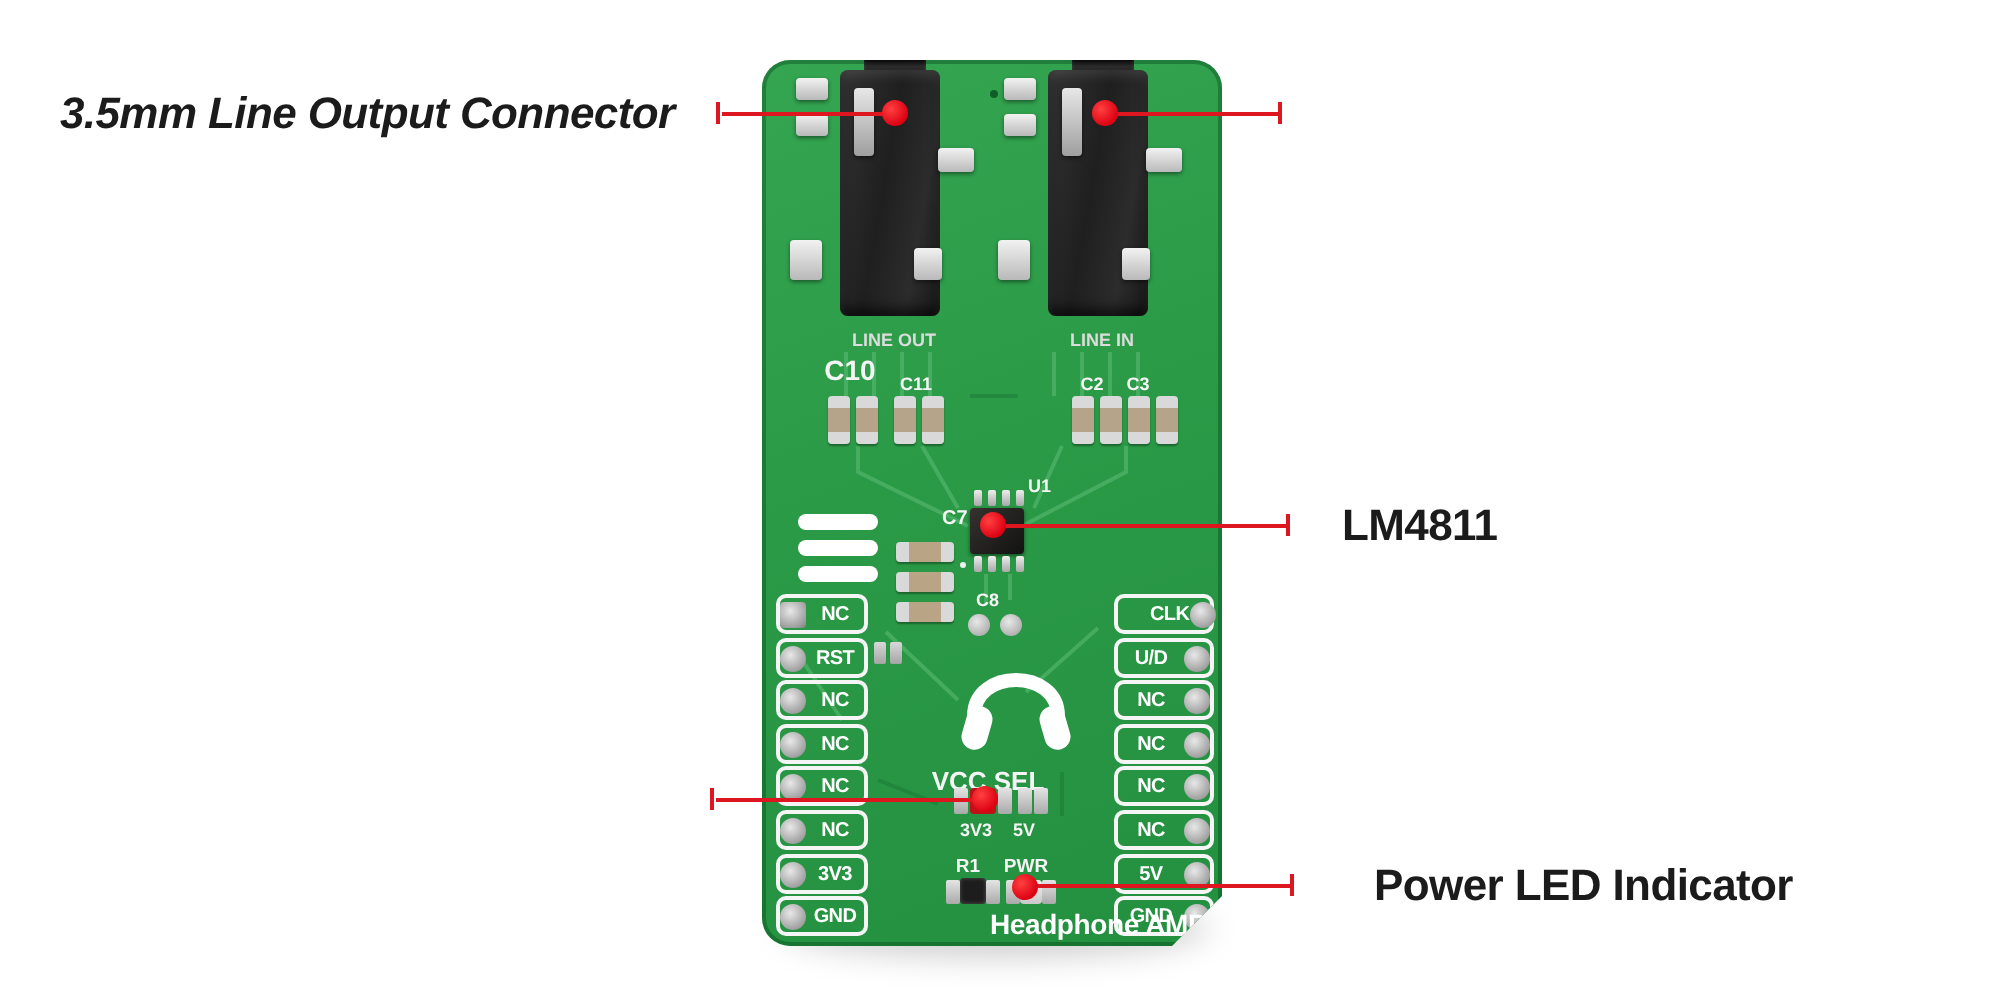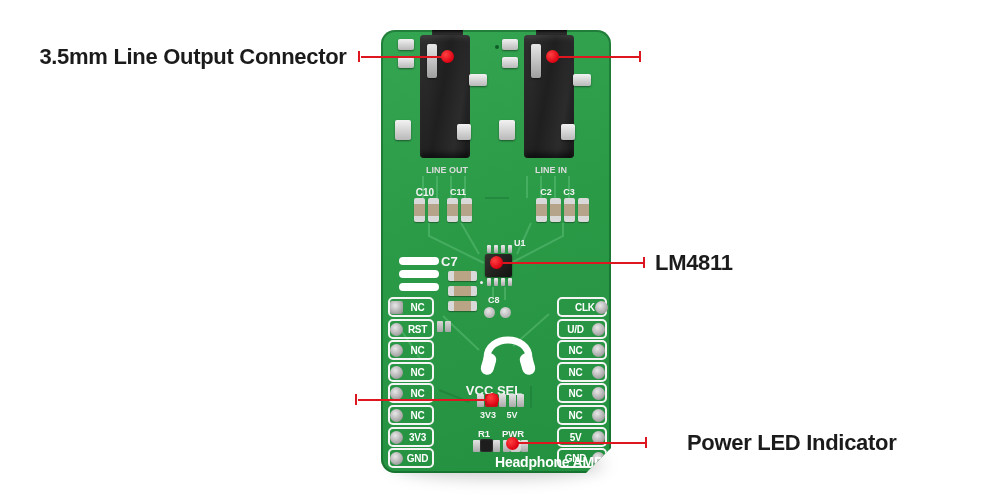--- a/index.html
+++ b/index.html
@@ -2,21 +2,21 @@
 <html><head>
 <meta charset="utf-8">
 <style>
   * { margin:0; padding:0; box-sizing:border-box; }
   body { background:#ffffff; font-family:"Liberation Sans", sans-serif; }
   .canvas { position:relative; width:1000px; height:500px; background:#ffffff; overflow:hidden; }
 
   
   .callout-label { position:absolute; font-size:22px; font-weight:700; color:#1b1b1b;
                    letter-spacing:-0.3px; line-height:24px; white-space:nowrap; }
-  .r-align { text-align:center; }
+  .r-align { text-align:left;font-style:italic; }
   .cline { position:absolute; height:2px; background:#dd1620; z-index:6; }
   .tick  { position:absolute; width:2px; height:11px; background:#dd1620; z-index:6; }
   .dot   { position:absolute; width:13px; height:13px; border-radius:50%;
            background:radial-gradient(circle at 35% 35%, #ff4040, #dc0012 72%); z-index:7; }
 
   
   .board-shadow { position:absolute; left:392px; top:450px; width:212px; height:28px;
                   background:rgba(0,0,0,0.20); border-radius:50%; filter:blur(8px); }
   .board { position:absolute; left:381px; top:30px; width:230px; height:443px;
            background:linear-gradient(160deg, #34a551 0%, #2b9a47 45%, #23903f 100%);
@@ -126,21 +126,21 @@
       <div class="tab" style="left:192px; top:44px; width:18px; height:12px;"></div>
       <div class="tab" style="left:118px; top:90px; width:16px; height:20px;"></div>
       <div class="tab" style="left:180px; top:94px; width:14px; height:16px;"></div>
     </div>
 
     <div style="left:114px; top:15px; width:4px; height:4px; border-radius:50%; background:#0f5e27;"></div>
 
     <div class="silk center-x" style="left:66px;  top:135px; font-size:9px; color:#dcdcdc;">LINE OUT</div>
     <div class="silk center-x" style="left:170px; top:135px; font-size:9px; color:#dcdcdc;">LINE IN</div>
 
-    <div class="silk center-x" style="left:44px;  top:157px; font-size:10px;">C10</div>
+    <div class="silk center-x" style="left:44px;  top:147px; font-size:14px;">C10</div>
     <div class="silk center-x" style="left:77px;  top:157px; font-size:9px;text-align:right;">C11</div>
     <div class="silk center-x" style="left:165px; top:157px; font-size:9px;">C2</div>
     <div class="silk center-x" style="left:188px; top:157px; font-size:9px;">C3</div>
 
     <div class="cap-v" style="left:33px;  top:168px;"></div>
     <div class="cap-v" style="left:47px;  top:168px;"></div>
     <div class="cap-v" style="left:66px;  top:168px;"></div>
     <div class="cap-v" style="left:80px;  top:168px;"></div>
     <div class="cap-v" style="left:155px; top:168px;"></div>
     <div class="cap-v" style="left:169px; top:168px;"></div>
@@ -160,21 +160,21 @@
       <div class="chip-pin" style="left:127px; top:215px;"></div>
       <div class="chip" style="left:104px; top:224px;"></div>
       <div class="chip-pin" style="left:106px; top:248px;"></div>
       <div class="chip-pin" style="left:113px; top:248px;"></div>
       <div class="chip-pin" style="left:120px; top:248px;"></div>
       <div class="chip-pin" style="left:127px; top:248px;"></div>
       <div style="left:99px; top:251px; width:3px; height:3px; border-radius:50%; background:#eee;"></div>
     </div>
     <div class="silk" style="left:133px; top:208px; font-size:9px;">U1</div>
 
-    <div class="silk" style="left:60px; top:224px; font-size:13px;">C7</div>
+    <div class="silk" style="left:90px; top:224px; font-size:10px;">C7</div>
     <div class="cap-h" style="left:67px; top:241px; width:29px;"></div>
     <div class="cap-h" style="left:67px; top:256px; width:29px;"></div>
     <div class="cap-h" style="left:67px; top:271px; width:29px;"></div>
 
     <div class="silk" style="left:107px; top:265px; font-size:9px;">C8</div>
     <div style="left:103px; top:277px; width:11px; height:11px; border-radius:50%; background:radial-gradient(circle at 40% 35%, #e8e8e8, #9c9c9c);"></div>
     <div style="left:119px; top:277px; width:11px; height:11px; border-radius:50%; background:radial-gradient(circle at 40% 35%, #e8e8e8, #9c9c9c);"></div>
 
     <div style="left:56px; top:291px; width:6px; height:11px; border-radius:1px; background:linear-gradient(#d8d8d8,#a5a5a5);"></div>
     <div style="left:64px; top:291px; width:6px; height:11px; border-radius:1px; background:linear-gradient(#d8d8d8,#a5a5a5);"></div>
@@ -280,21 +280,21 @@
   <div class="cline" style="left:361px; top:56px; width:87px;"></div>
   <div class="dot" style="left:441px; top:50px;"></div>
 
   <div class="dot" style="left:546px; top:50px;"></div>
   <div class="cline" style="left:553px; top:56px; width:86px;"></div>
   <div class="tick" style="left:639px; top:51px;"></div>
 
   <div class="dot" style="left:490px; top:256px;"></div>
   <div class="cline" style="left:497px; top:262px; width:146px;"></div>
   <div class="tick" style="left:643px; top:257px;"></div>
-  <div class="callout-label" style="left:655px; top:251px;">LM4811</div>
+  <div class="callout-label" style="left:671px; top:251px;">LM4811</div>
 
   <div class="tick" style="left:355px; top:394px;"></div>
   <div class="cline" style="left:358px; top:399px; width:135px;"></div>
   <div class="dot" style="left:486px; top:393px;"></div>
 
   <div class="dot" style="left:506px; top:437px;"></div>
   <div class="cline" style="left:513px; top:442px; width:132px;"></div>
   <div class="tick" style="left:645px; top:437px;"></div>
   <div class="callout-label" style="left:687px; top:431px;">Power LED Indicator</div>
 

